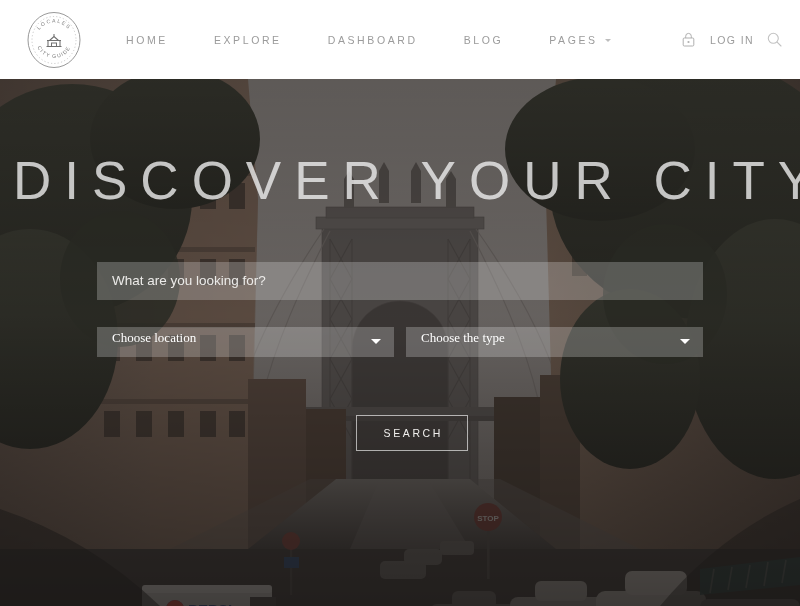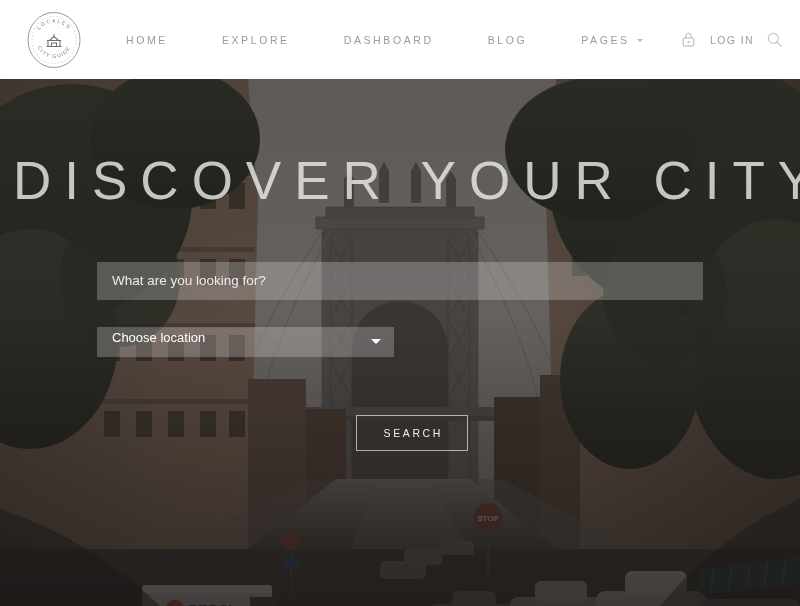--- a/index.html
+++ b/index.html
@@ -44,21 +44,21 @@
   }
   .logo-svg { display: block; }
 
   .nav {
     position: absolute;
     left: 126px;
     top: 0;
     height: 79px;
     display: flex;
     align-items: center;
-    gap: 16px;
+    gap: 8px;
   }
   .nav-item {
     display: inline-flex;
     align-items: center;
     font-size: 10.5px;
     letter-spacing: 2.6px;
     color: #9b9b9b;
     text-transform: uppercase;
     cursor: pointer;
     padding: 0 0;
@@ -188,21 +188,21 @@
   .select-box select {
     appearance: none;
     -webkit-appearance: none;
     width: 100%;
     height: 20px;
     background: transparent;
     border: none;
     outline: none;
     color: #ffffff;
     font-size: 13px;
-    font-family: Liberation Sans, sans-serif;
+    font-family: Liberation Serif, serif;
     padding: 0 30px 0 15px;
     cursor: pointer;
   }
   .select-box select option { color: #333; background: #fff; }
   .select-chevron {
     position: absolute;
     right: 13px;
     top: 12px;
     width: 0; height: 0;
     border-left: 5px solid transparent;
@@ -524,20 +524,24 @@
         <div class="field-row">
 
           <div class="field">
             <div class="select-box">
               <select><option value="Choose location">Choose location</option><option value="New York">New York</option><option value="Los Angeles">Los Angeles</option><option value="Chicago">Chicago</option><option value="San Francisco">San Francisco</option><option value="Miami">Miami</option></select>
               <span class="select-chevron"></span>
             </div>
           </div>
 
           <div class="field">
+            <div class="select-box">
+              <select><option value="Choose the type">Choose the type</option><option value="Restaurants">Restaurants</option><option value="Hotels">Hotels</option><option value="Bars">Bars</option><option value="Shopping">Shopping</option><option value="Events">Events</option></select>
+              <span class="select-chevron"></span>
+            </div>
           </div>
 
         </div>
       </div>
 
       <div class="search-btn-wrap">
         <button class="search-btn">SEARCH</button>
       </div>
 
     </div>

